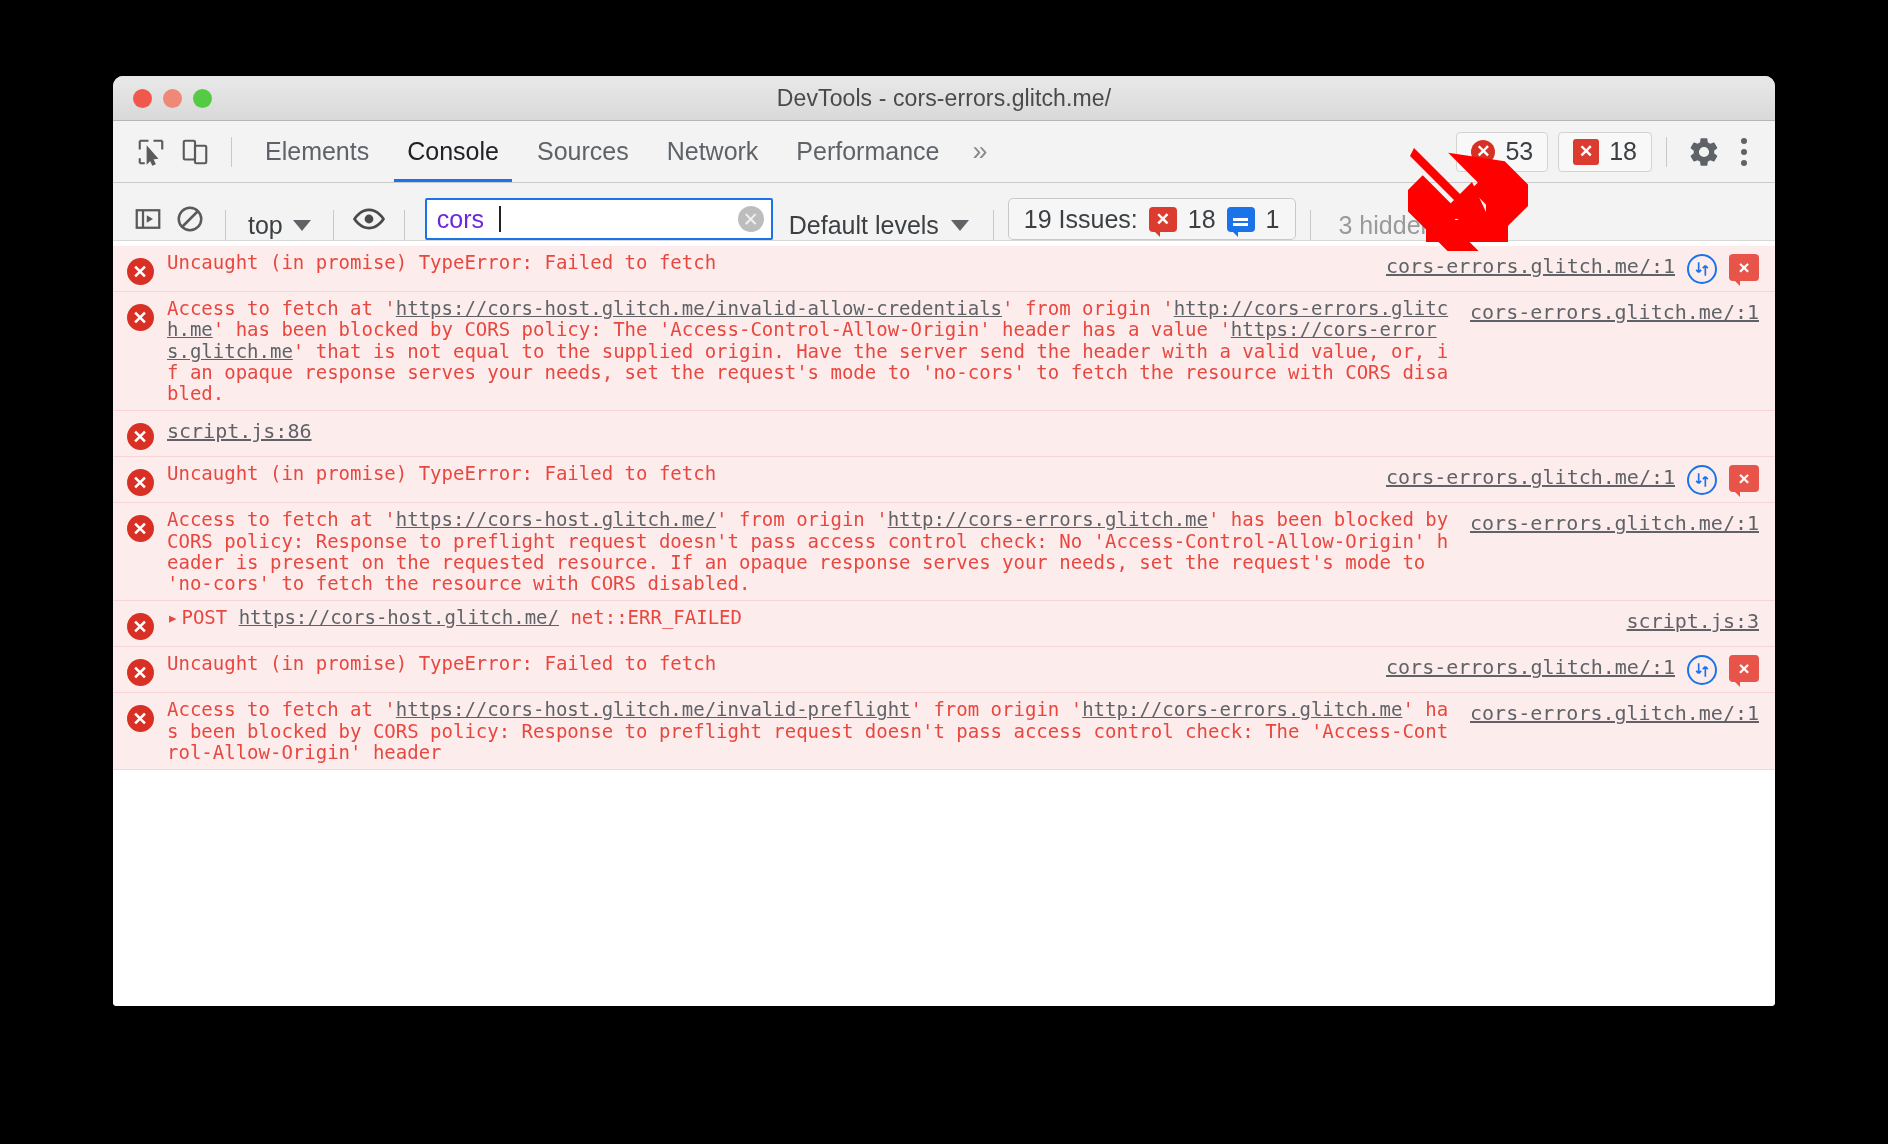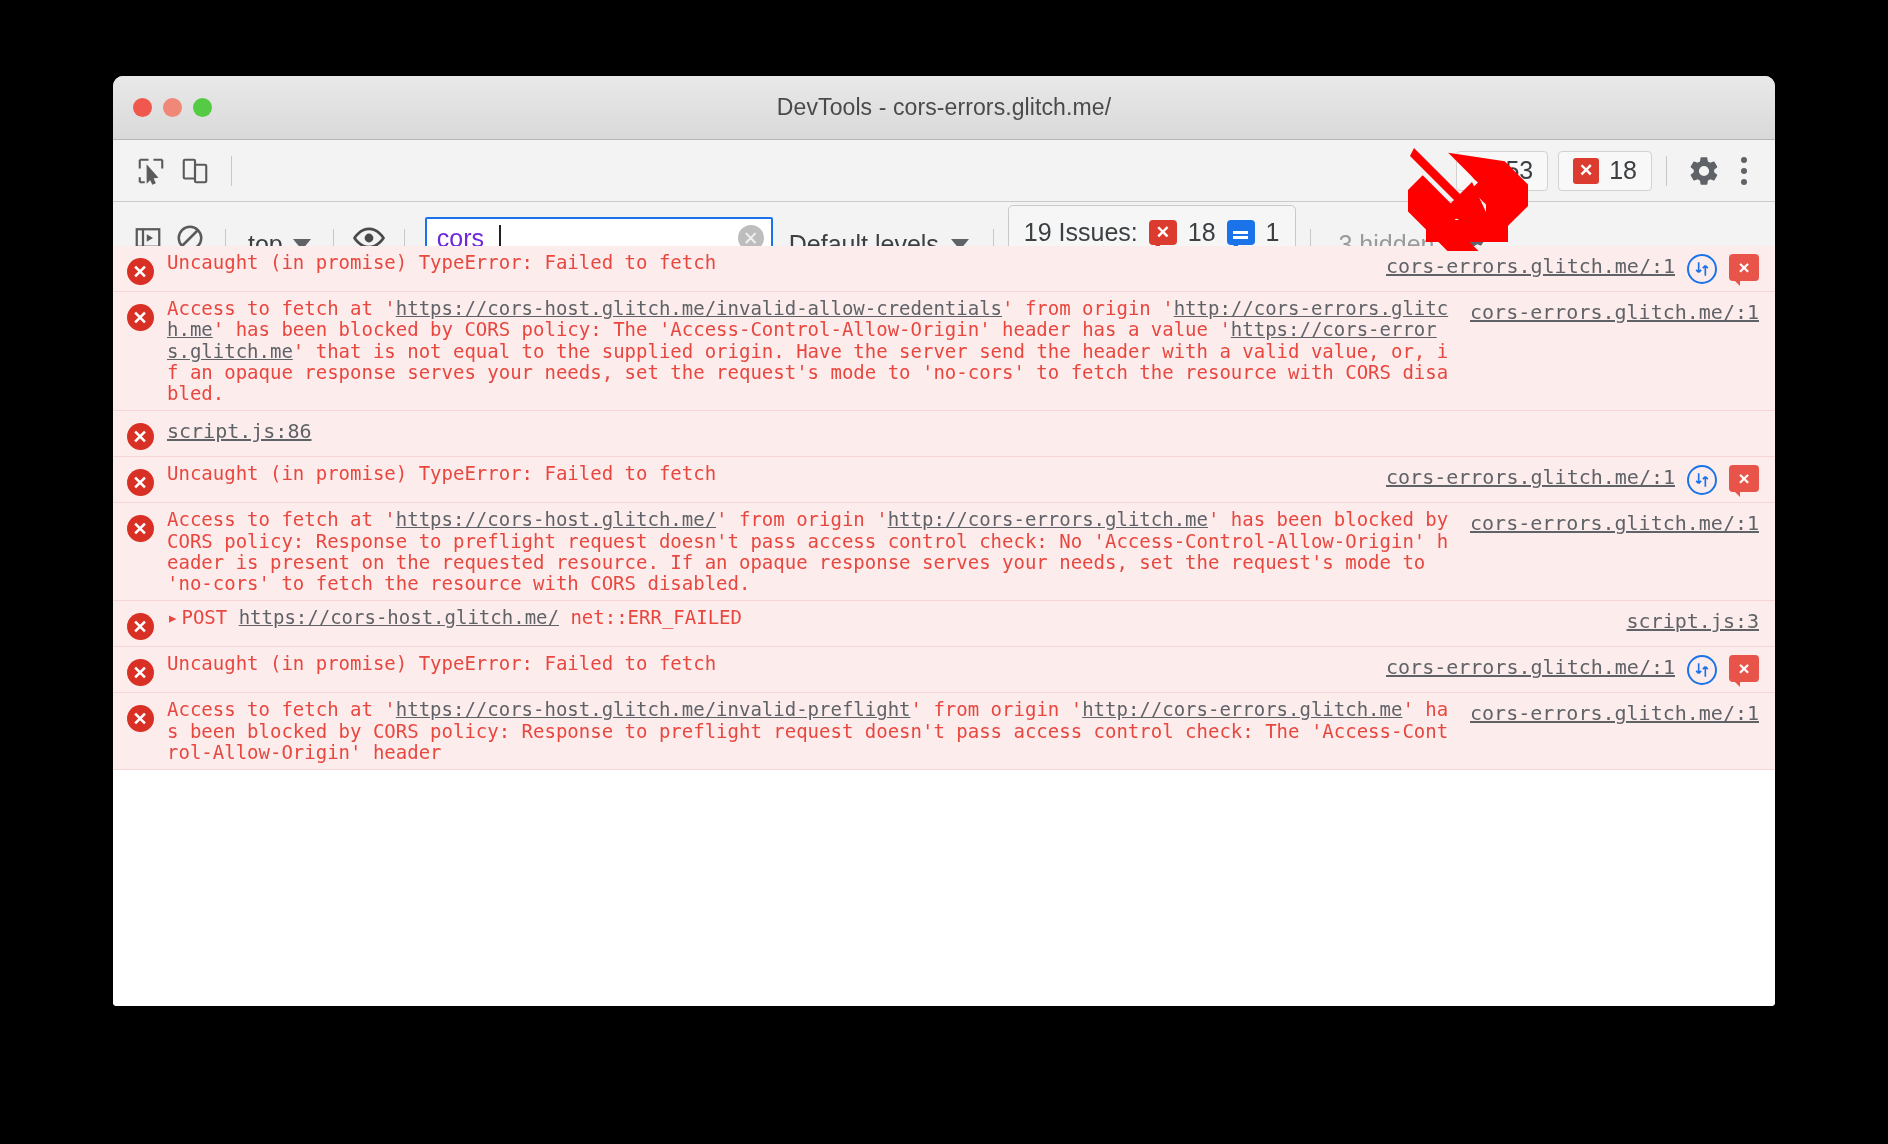--- a/index.html
+++ b/index.html
@@ -22,21 +22,21 @@
     left: 113px; top: 76px;
     width: 1662px; height: 930px;
     background: #ffffff;
     border-radius: 10px 10px 4px 4px;
     overflow: hidden;
     box-shadow: 0 10px 60px rgba(0,0,0,0.55);
   }
 
   .titlebar {
     position: relative;
-    height: 64px;
+    height: 45px;
     background: linear-gradient(to bottom, #e9e9e9 0%, #d9d9d9 100%);
     border-bottom: 1px solid #b6b6b6;
     display: flex;
     align-items: center;
   }
   .traffic {
     display: flex; align-items: center; gap: 11px;
     margin-left: 20px;
   }
   .dot { width: 19px; height: 19px; border-radius: 50%; }
@@ -185,21 +185,21 @@
     cursor: pointer;
   }
   .clear-btn span { color:#f1f1f1; font-size: 19px; line-height: 1; font-weight: 500;}
   .levels {
     display: flex; align-items: center; gap: 12px;
     font-size: 25px; color: #3c4043;
     padding: 0 10px; cursor: pointer; white-space: nowrap;
   }
   .issues-pill {
     display: flex; align-items: center; gap: 11px;
-    height: 54px; padding: 0 15px;
+    height: 42px; padding: 0 15px;
     border: 1px solid #c9c9c9; border-radius: 5px;
     background: #f6f6f6;
     font-size: 25px; color: #3c4043;
     cursor: pointer; white-space: nowrap;
   }
   .bubble-red, .bubble-blue {
     position: relative;
     width: 28px; height: 25px; border-radius: 4px;
     display:flex; align-items:center; justify-content:center;
   }
@@ -335,20 +335,38 @@
         </svg>
       </div>
       <div class="tb-icon">
         <svg width="30" height="30" viewBox="0 0 24 24" fill="none" stroke="#5a5a5a" stroke-width="1.7">
           <rect x="3" y="3" width="9" height="15" rx="1"></rect>
           <rect x="12" y="7" width="9" height="14" rx="1"></rect>
         </svg>
       </div>
       <div class="vsep"></div>
 
+      <div class="tabs">
+        <div class="tab">
+            <span>Elements</span>
+          </div>
+        <div class="tab active">
+            <span>Console</span>
+          </div>
+        <div class="tab">
+            <span>Sources</span>
+          </div>
+        <div class="tab">
+            <span>Network</span>
+          </div>
+        <div class="tab">
+            <span>Performance</span>
+          </div>
+        <div class="more-tabs">»</div>
+      </div>
 
       <div class="spacer"></div>
 
       <div class="counter">
         <span class="err-circle">
             <span class="x-glyph">✕</span>
           </span>
         <span>53</span>
       </div>
       <div class="counter">

